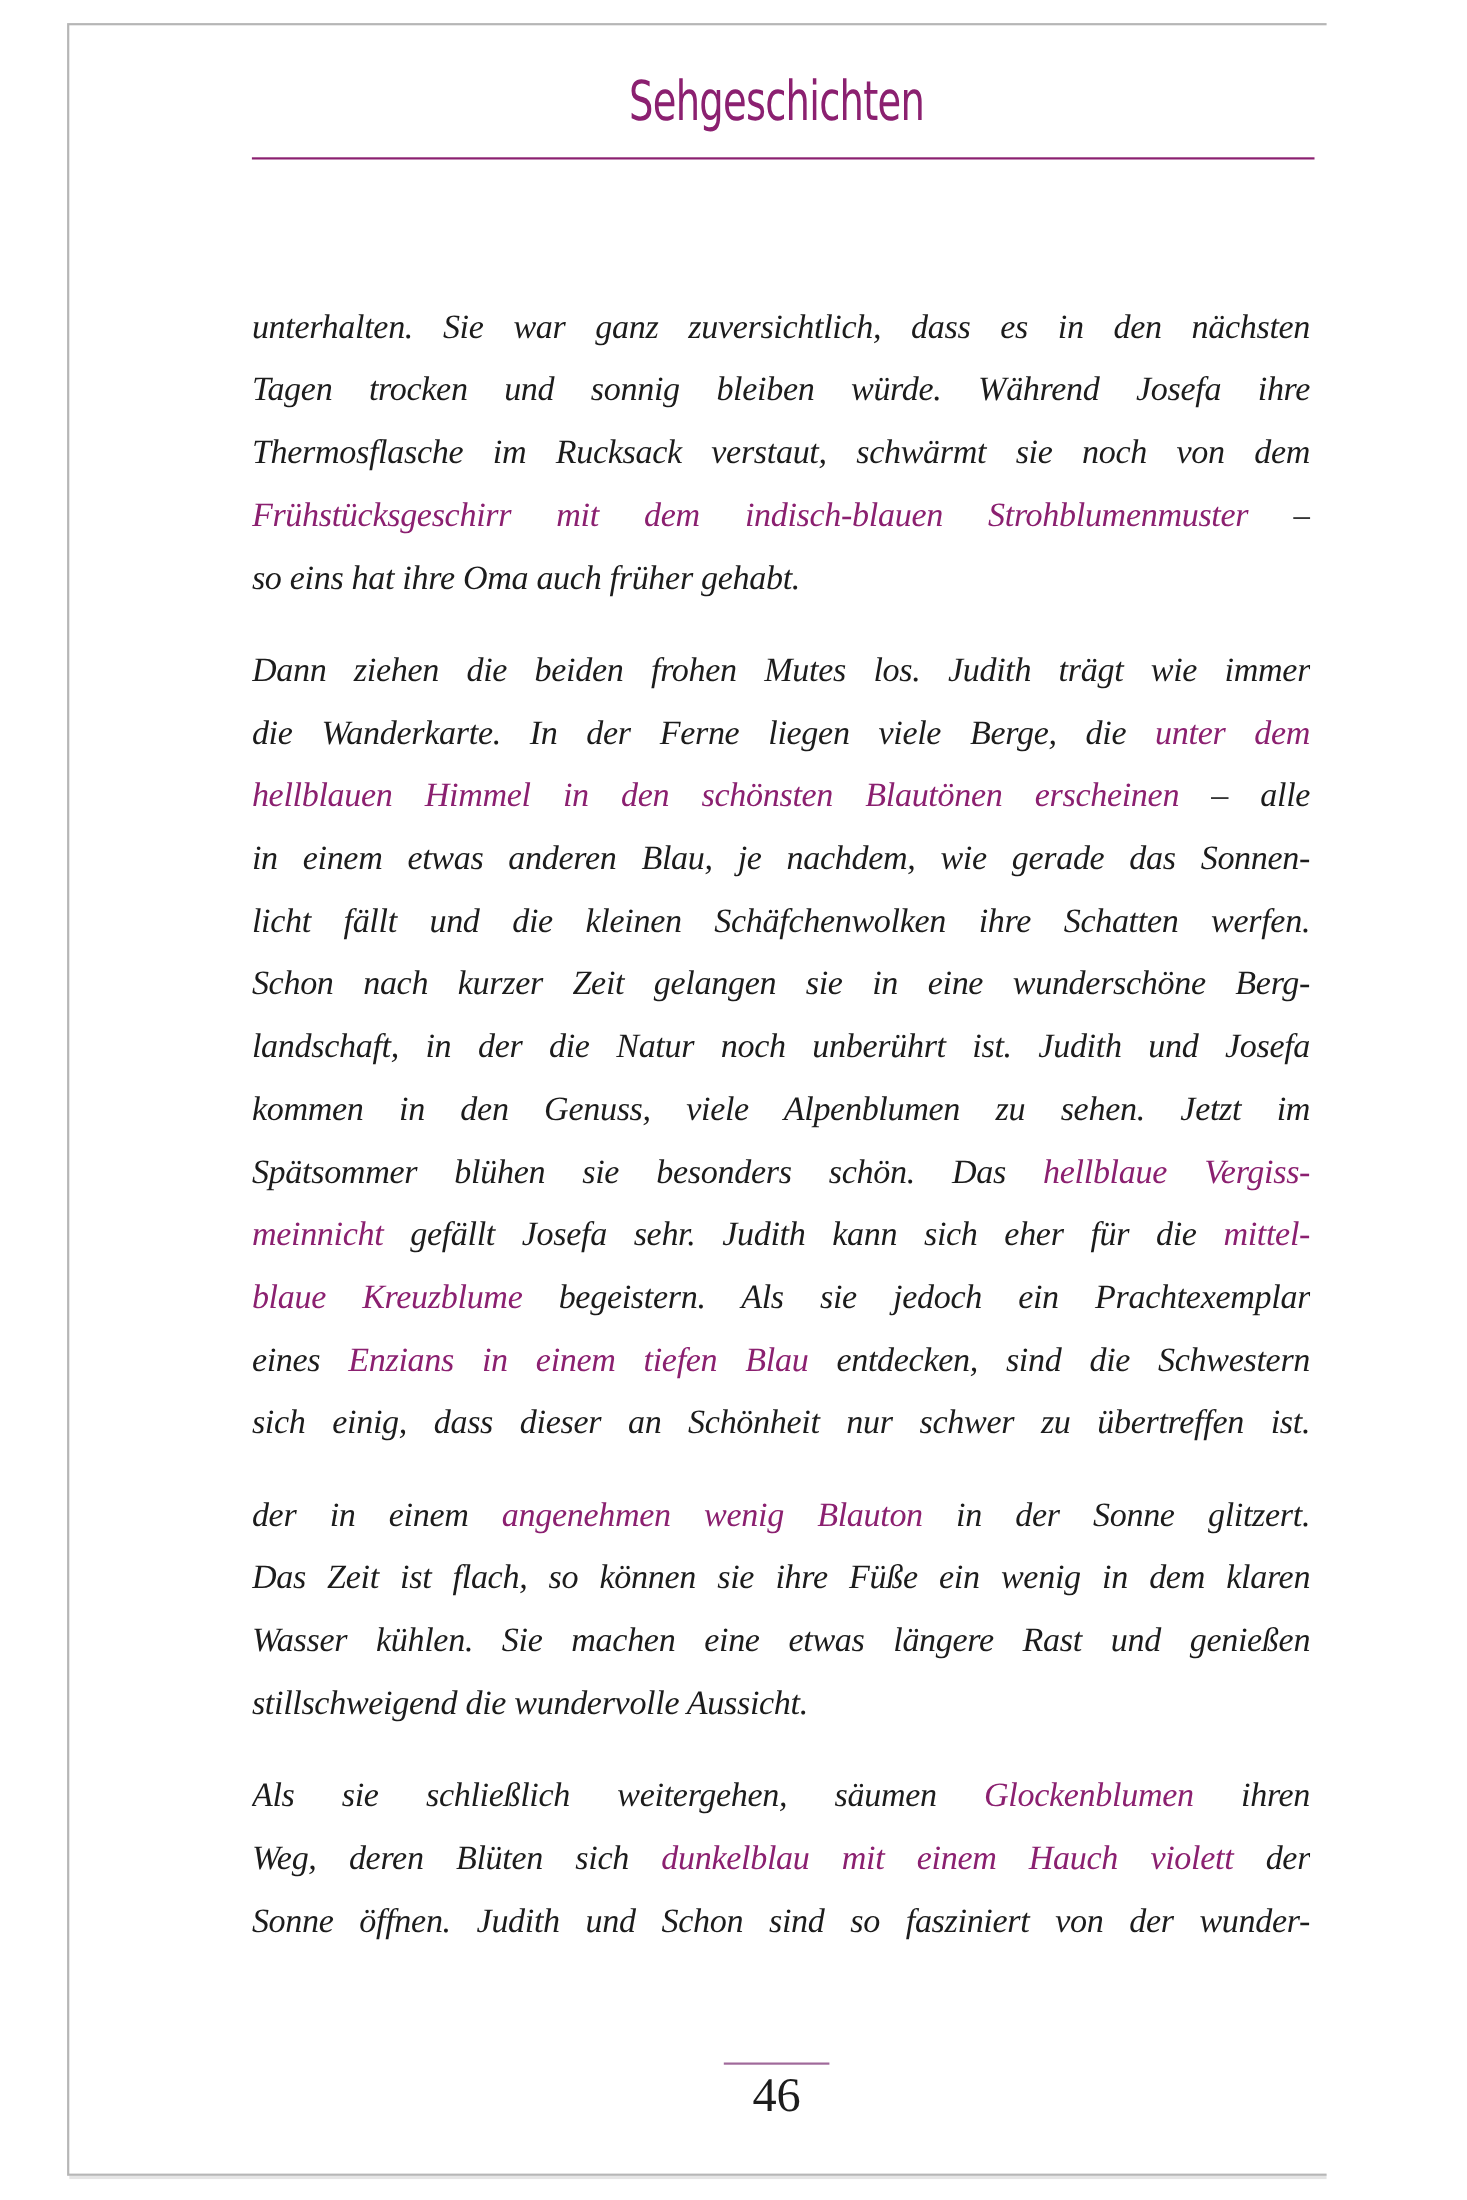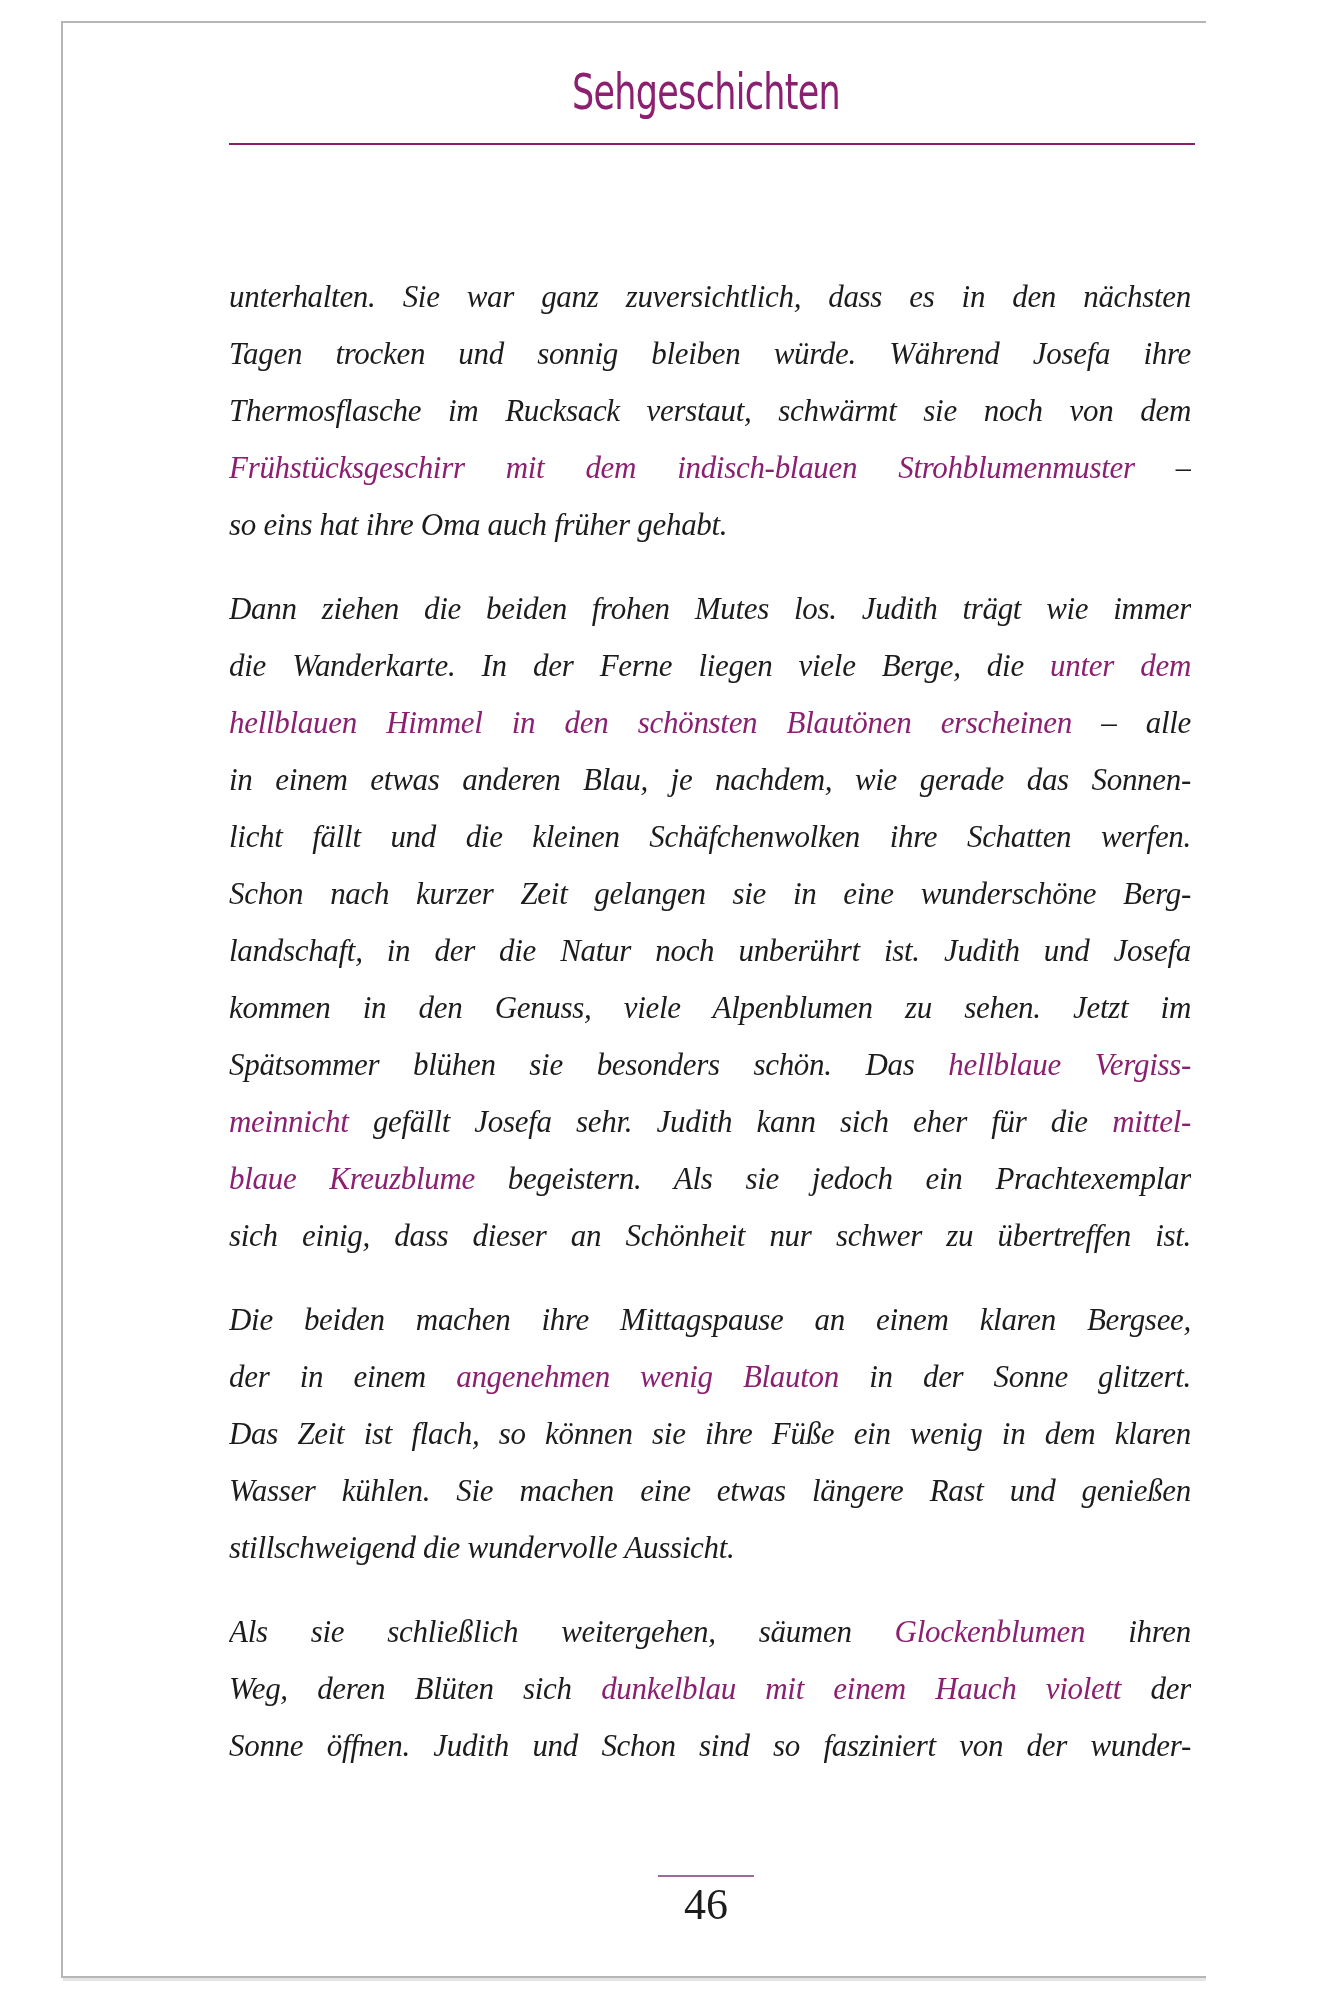--- a/index.html
+++ b/index.html
@@ -106,24 +106,24 @@
           <div class="line"><span class="plain">die Wanderkarte. In der Ferne liegen viele Berge, die </span><span class="hl">unter dem</span></div>
           <div class="line"><span class="hl">hellblauen Himmel in den schönsten Blautönen erscheinen</span><span class="plain"> – alle</span></div>
           <div class="line"><span class="plain">in einem etwas anderen Blau, je nachdem, wie gerade das Sonnen-</span></div>
           <div class="line"><span class="plain">licht fällt und die kleinen Schäfchenwolken ihre Schatten werfen.</span></div>
           <div class="line"><span class="plain">Schon nach kurzer Zeit gelangen sie in eine wunderschöne Berg-</span></div>
           <div class="line"><span class="plain">landschaft, in der die Natur noch unberührt ist. Judith und Josefa</span></div>
           <div class="line"><span class="plain">kommen in den Genuss, viele Alpenblumen zu sehen. Jetzt im</span></div>
           <div class="line"><span class="plain">Spätsommer blühen sie besonders schön. Das </span><span class="hl">hellblaue Vergiss-</span></div>
           <div class="line"><span class="hl">meinnicht</span><span class="plain"> gefällt Josefa sehr. Judith kann sich eher für die </span><span class="hl">mittel-</span></div>
           <div class="line"><span class="hl">blaue Kreuzblume</span><span class="plain"> begeistern. Als sie jedoch ein Prachtexemplar</span></div>
+          <div class="line"><span class="plain">eines </span><span class="hl">Enzians in einem tiefen Blau</span><span class="plain"> entdecken, sind die Schwestern</span></div>
           <div class="line"><span class="plain">sich einig, dass dieser an Schönheit nur schwer zu übertreffen ist.</span></div>
         </div>
         <div class="para">
-          <div class="line"><span class="plain">Die beiden machen ihre Mittagspause an einem klaren Bergsee,</span></div>
           <div class="line"><span class="plain">der in einem </span><span class="hl">angenehmen wenig Blauton</span><span class="plain"> in der Sonne glitzert.</span></div>
           <div class="line"><span class="plain">Das Zeit ist flach, so können sie ihre Füße ein wenig in dem klaren</span></div>
           <div class="line"><span class="plain">Wasser kühlen. Sie machen eine etwas längere Rast und genießen</span></div>
           <div class="line align-left"><span class="plain">stillschweigend die wundervolle Aussicht.</span></div>
         </div>
         <div class="para">
           <div class="line"><span class="plain">Als sie schließlich weitergehen, säumen </span><span class="hl">Glockenblumen</span><span class="plain"> ihren</span></div>
           <div class="line"><span class="plain">Weg, deren Blüten sich </span><span class="hl">dunkelblau mit einem Hauch violett</span><span class="plain"> der</span></div>
           <div class="line"><span class="plain">Sonne öffnen. Judith und Schon sind so fasziniert von der wunder-</span></div>
         </div>

